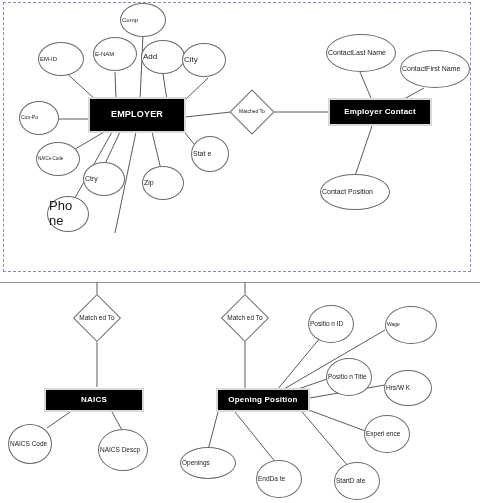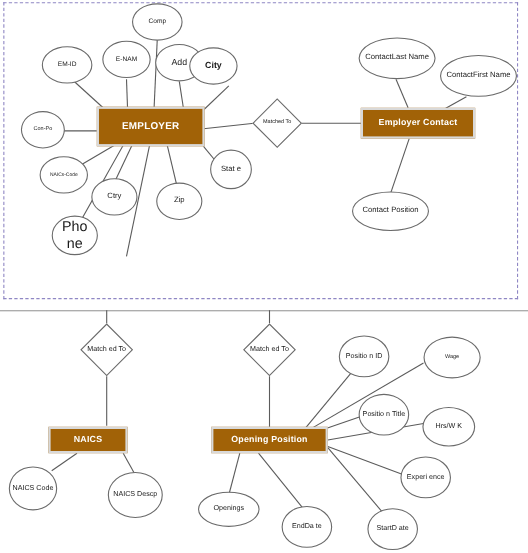--- a/index.html
+++ b/index.html
@@ -39,21 +39,21 @@
     height: 503px;
     overflow: visible;
   }
   svg.lines line {
     stroke: #5b5b5b;
     stroke-width: 1;
   }
   
   .entity {
     position: absolute;
-    background: #a16207;
+    background: #000000;
     border: 2px solid #d9d9d9;
     box-sizing: border-box;
     display: flex;
     align-items: center;
     justify-content: center;
     color: #ffffff;
     font-weight: bold;
     text-align: center;
     line-height: 1.05;
     letter-spacing: 0.2px;
@@ -61,21 +61,21 @@
   
   .attr {
     position: absolute;
     border: 1px solid #6a6a6a;
     border-radius: 50%;
     background: #ffffff;
     box-sizing: border-box;
     display: flex;
     align-items: center;
     justify-content: center;
-    text-align: center;
+    text-align: left;
     color: #1a1a1a;
     line-height: 1.12;
     padding: 1px;
   }
   .attr span { display: block; width: 100%; }
   
   .rel {
     position: absolute;
     display: flex;
     align-items: center;
@@ -153,21 +153,21 @@
   </div>
   <div class="attr" style="left:38px; top:42px; width:46px; height:34px; font-size:6px;">
     <span>EM-ID</span>
   </div>
   <div class="attr" style="left:93px; top:37px; width:44px; height:34px; font-size:6px;">
     <span>E-NAM</span>
   </div>
   <div class="attr" style="left:141px; top:40px; width:44px; height:34px; font-size:8px;">
     <span>Add</span>
   </div>
-  <div class="attr" style="left:172px; top:43px; width:44px; height:34px; font-size:8px;font-weight:bold;">
+  <div class="attr" style="left:182px; top:43px; width:44px; height:34px; font-size:8px;">
     <span>City</span>
   </div>
   <div class="attr" style="left:19px; top:101px; width:40px; height:34px; font-size:5px;">
     <span>Con-Po</span>
   </div>
   <div class="attr" style="left:36px; top:142px; width:44px; height:34px; font-size:4.5px;">
     <span>NAICs-Code</span>
   </div>
   <div class="attr" style="left:83px; top:162px; width:42px; height:34px; font-size:7px;">
     <span>Ctry</span>
@@ -197,35 +197,35 @@
   </div>
   <div class="attr" style="left:320px; top:174px; width:70px; height:36px; font-size:7px;">
     <span>Contact Position</span>
   </div>
 
   <div class="rel" style="left:68px; top:294px; width:58px; height:48px; font-size:6.5px;">
     <div class="dia" style="width:34px; height:34px;"></div>
     <div class="rel-label">Match ed To</div>
   </div>
 
-  <div class="entity" style="left:44px; top:388px; width:72px; height:24px; font-size:8px;">NAICS</div>
+  <div class="entity" style="left:44px; top:388px; width:100px; height:24px; font-size:8px;">NAICS</div>
 
   <div class="attr" style="left:8px; top:424px; width:44px; height:40px; font-size:6.5px;">
     <span>NAICS Code</span>
   </div>
   <div class="attr" style="left:98px; top:429px; width:50px; height:42px; font-size:6.5px;">
     <span>NAICS Descp</span>
   </div>
 
   <div class="rel" style="left:216px; top:294px; width:58px; height:48px; font-size:6.5px;">
     <div class="dia" style="width:34px; height:34px;"></div>
     <div class="rel-label">Match ed To</div>
   </div>
 
-  <div class="entity" style="left:192px; top:388px; width:106px; height:24px; font-size:8px;">Opening Position</div>
+  <div class="entity" style="left:216px; top:388px; width:94px; height:24px; font-size:8px;">Opening Position</div>
 
   <div class="attr" style="left:308px; top:305px; width:46px; height:38px; font-size:6.5px;">
     <span>Positio n ID</span>
   </div>
   <div class="attr" style="left:385px; top:306px; width:52px; height:38px; font-size:5px;">
     <span>Wage</span>
   </div>
   <div class="attr" style="left:326px; top:358px; width:46px; height:38px; font-size:6.5px;">
     <span>Positio n Title</span>
   </div>

